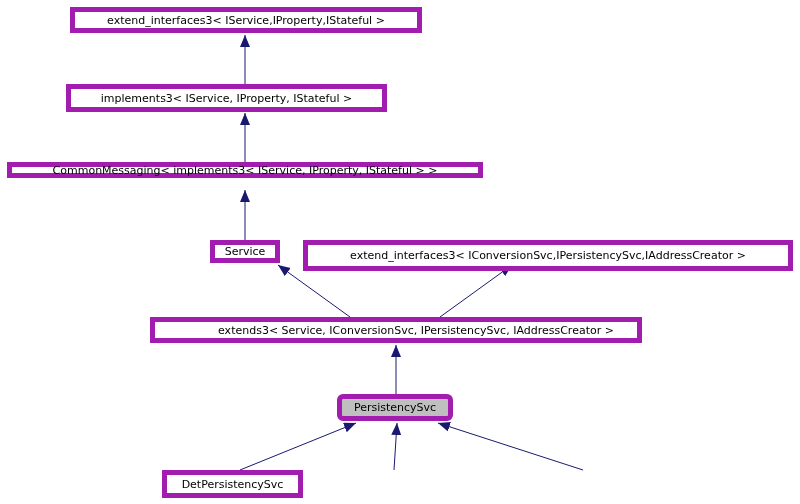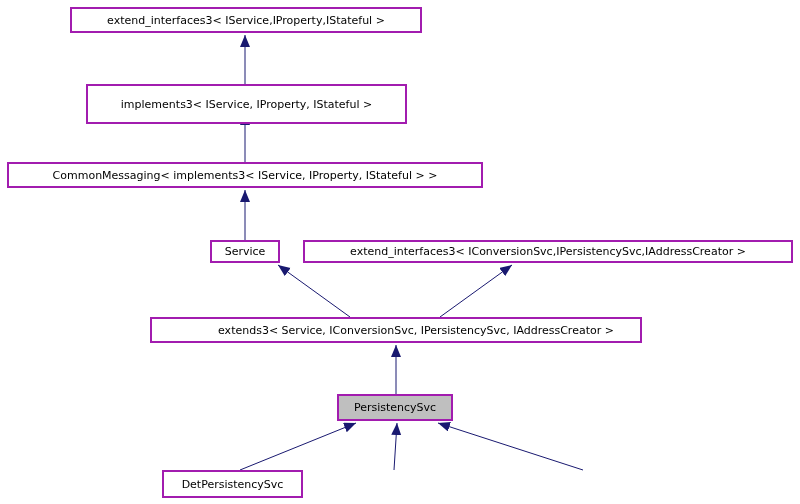--- a/index.html
+++ b/index.html
@@ -22,42 +22,42 @@
     width: 800px;
     height: 504px;
   }
   .edges line {
     stroke: #191970;
     stroke-width: 1;
   }
   .node {
     position: absolute;
     box-sizing: border-box;
-    border: 2px solid #a21caf;
+    border: 5px solid #a21caf;
     background: #ffffff;
     color: #000000;
     font-size: 11px;
     line-height: 1;
     display: flex;
     align-items: center;
     justify-content: center;
     white-space: nowrap;
     cursor: pointer;
   }
   .node.highlight {
     background: #bfbfbf;
     cursor: default;
   }
   .n0 { left: 70px;  top: 7px;   width: 352px; height: 26px; }
-  .n1 { left: 86px;  top: 84px;  width: 321px; height: 40px; text-align: center; }
-  .n2 { left: 7px;   top: 162px; width: 476px; height: 26px; }
+  .n1 { left: 66px;  top: 84px;  width: 321px; height: 28px; text-align: center; }
+  .n2 { left: 7px;   top: 162px; width: 476px; height: 16px; }
   .n3 { left: 210px; top: 240px; width: 70px;  height: 23px; text-align: right; }
-  .n4 { left: 303px; top: 240px; width: 490px; height: 23px; }
+  .n4 { left: 303px; top: 240px; width: 490px; height: 31px; }
   .n5 { left: 150px; top: 317px; width: 492px; height: 26px; padding-left: 40px; }
-  .n6 { left: 337px; top: 394px; width: 116px; height: 27px; }
+  .n6 { left: 337px; top: 394px; width: 116px; height: 27px; border-radius: 6px; }
   .n7 { left: 162px; top: 470px; width: 141px; height: 28px; }
   .n8 { left: 327px; top: 470px; width: 133px; height: 28px; }
   .n9 { left: 492px; top: 470px; width: 188px; height: 28px; }
 </style>
 </head>
 <body>
 
 <div class="canvas">
 
   <svg class="edges" width="800" height="504" viewBox="0 0 800 504" xmlns="http://www.w3.org/2000/svg">

